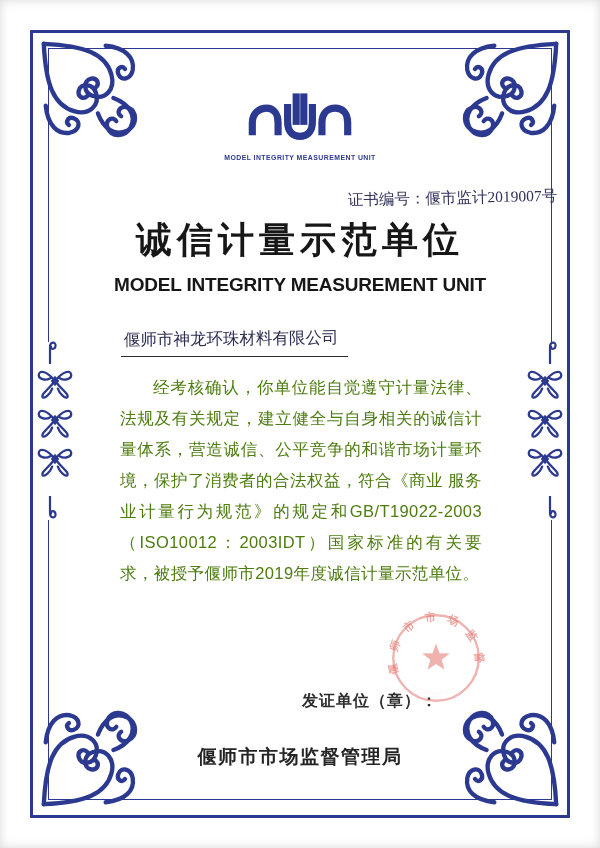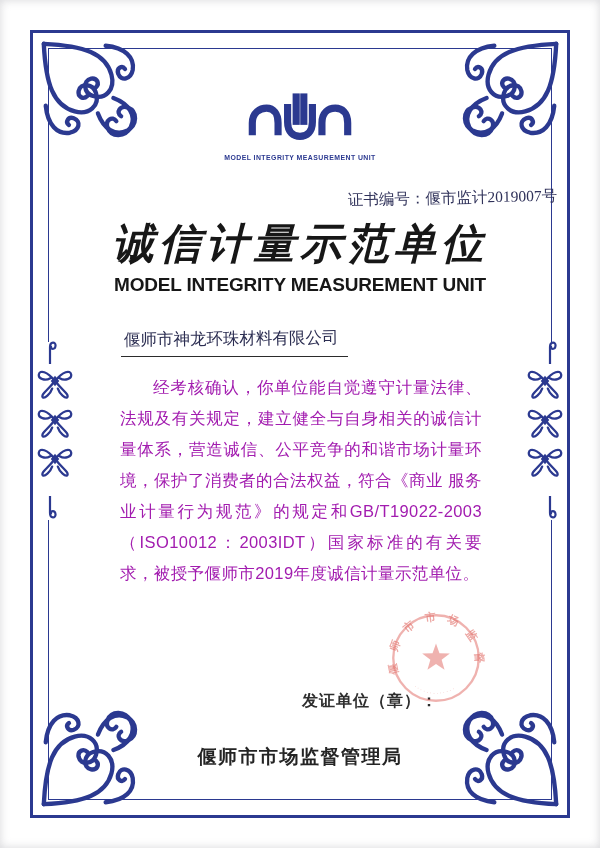--- a/index.html
+++ b/index.html
@@ -32,39 +32,39 @@
   
   .certno{
     position:absolute;left:348px;top:188px;width:200px;
     font-family:cursive;font-size:15.5px;color:#30325a;
     transform:rotate(-1.2deg);white-space:nowrap;
   }
   
   .title-zh{
     position:absolute;left:0;right:0;top:216px;text-align:center;
     font-family:"Liberation Serif",serif;font-weight:900;
-    font-size:42px;letter-spacing:5px;color:#171717;white-space:nowrap;font-style:italic;
+    font-size:36px;letter-spacing:5px;color:#171717;white-space:nowrap;
   }
   .title-en{
     position:absolute;left:0;right:0;top:274px;text-align:center;
     font-weight:800;font-size:19px;letter-spacing:-.2px;color:#171717;
     white-space:nowrap;
   }
   
   .company{
     position:absolute;left:124px;top:328px;width:226px;
     font-family:cursive;font-size:16.5px;color:#2c2e52;
     transform:rotate(-.6deg);white-space:nowrap;
   }
   .company-line{position:absolute;left:121px;top:356px;width:227px;height:0;
     border-top:1.6px solid #2b2b2b;}
   
   .body-text{
     position:absolute;left:120px;top:372px;width:362px;
-    font-size:16.5px;line-height:31px;color:#a21caf;
+    font-size:16.5px;line-height:31px;color:#4d7c0f;
     text-align:justify;text-align-last:left;text-indent:2em;
     letter-spacing:.4px;
   }
   
   .issue-label{
     position:absolute;left:302px;top:646px;font-size:16px;
     font-weight:600;color:#2e2e2e;letter-spacing:1px;white-space:nowrap;margin-top:45px;
   }
   .seal{position:absolute;left:386px;top:608px;width:100px;height:100px;}
   

